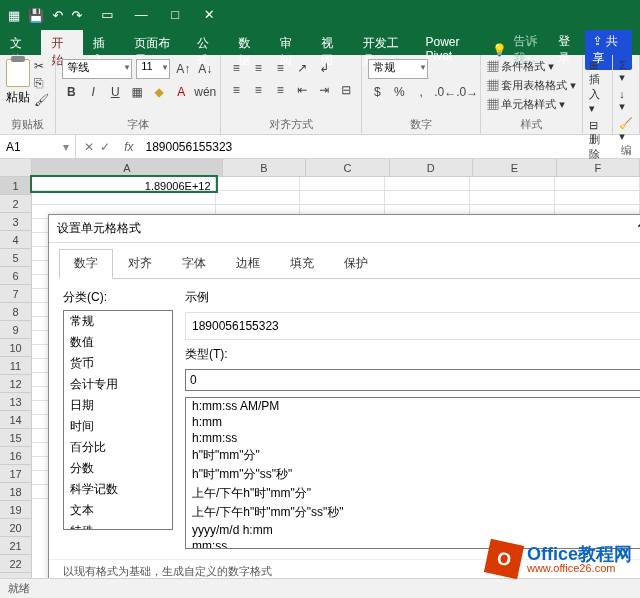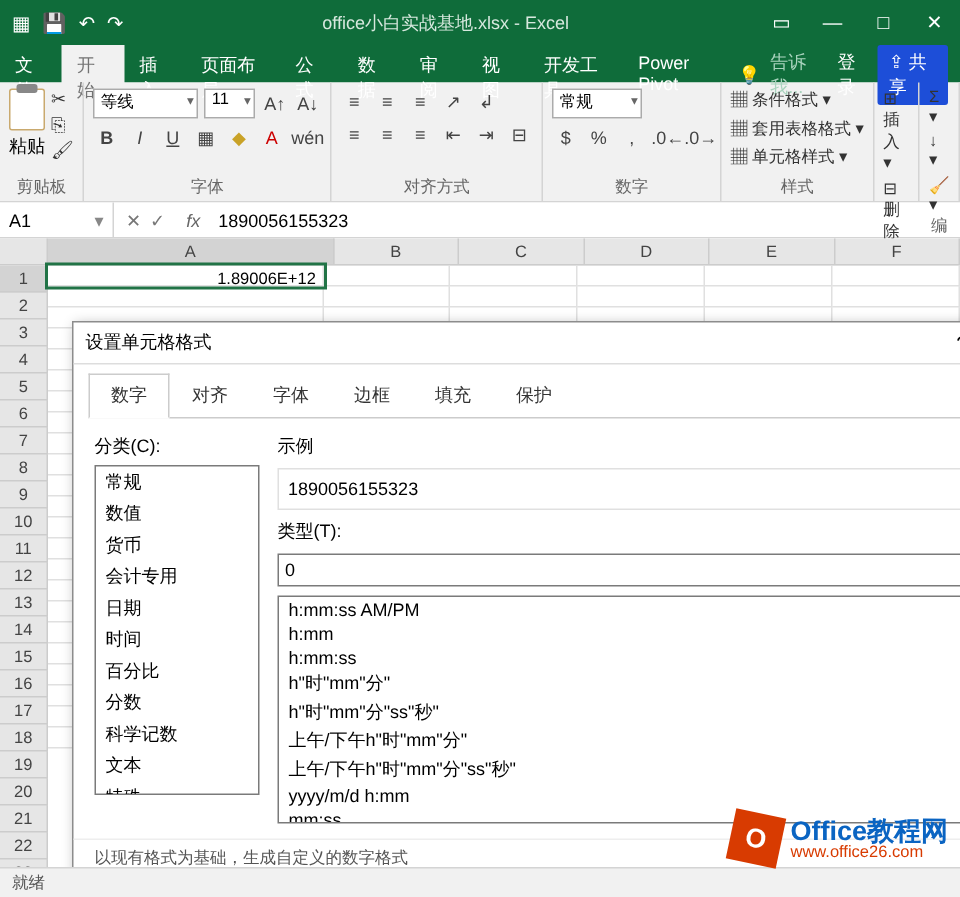--- a/index.html
+++ b/index.html
@@ -7,21 +7,21 @@
 
 .titlebar { height:30px; background:#0f6c3a; display:flex; align-items:center; color:#fff; }
 .titlebar .qat { display:flex; gap:8px; padding:0 8px; align-items:center; }
 .titlebar .qat span { color:#fff; font-size:13px; }
 .titlebar .title { flex:1; text-align:center; font-size:12px; color:#d7e8de; }
 .titlebar .winctl { display:flex; }
 .titlebar .winctl div { width:34px; text-align:center; color:#fff; font-size:13px; line-height:30px; }
 
 .tabs { height:25px; background:#0f6c3a; display:flex; align-items:flex-start; color:#fff; font-size:12px; }
 .tabs .tab { padding:5px 10px; cursor:pointer; }
-.tabs .tab.active { background:#f1f1f1; color:#737373; }
+.tabs .tab.active { background:#f1f1f1; color:#7f1d1d; }
 .tabs .right { margin-left:auto; display:flex; align-items:center; gap:6px; padding-right:8px; }
 .tabs .tellme { color:#a8d3bd; }
 .tabs .share { background:#1d4ed8; padding:3px 8px; border-radius:2px; }
 
 .ribbon { height:80px; background:#f1f1f1; border-bottom:1px solid #d4d4d4; display:flex; }
 .rgroup { border-right:1px solid #d4d4d4; padding:4px 6px 2px 6px; display:flex; flex-direction:column; justify-content:space-between; }
 .rgroup .lbl { text-align:center; color:#666; font-size:11px; }
 .rgroup .body { flex:1; display:flex; gap:4px; align-items:flex-start; }
 .clip .body { flex-direction:row; }
 .paste { display:flex; flex-direction:column; align-items:center; gap:2px; }
@@ -92,21 +92,20 @@
 </head>
 <body>
 
 <div class="titlebar">
   <div class="qat">
     <span>▦</span>
     <span>💾</span>
     <span>↶</span>
     <span>↷</span>
   </div>
-  <div class="title">office小白实战基地.xlsx - Excel</div>
   <div class="winctl">
     <div>▭</div>
     <div>—</div>
     <div>□</div>
     <div>✕</div>
   </div>
 </div>
 
 <div class="tabs">
   <div class="tab">文件</div>

